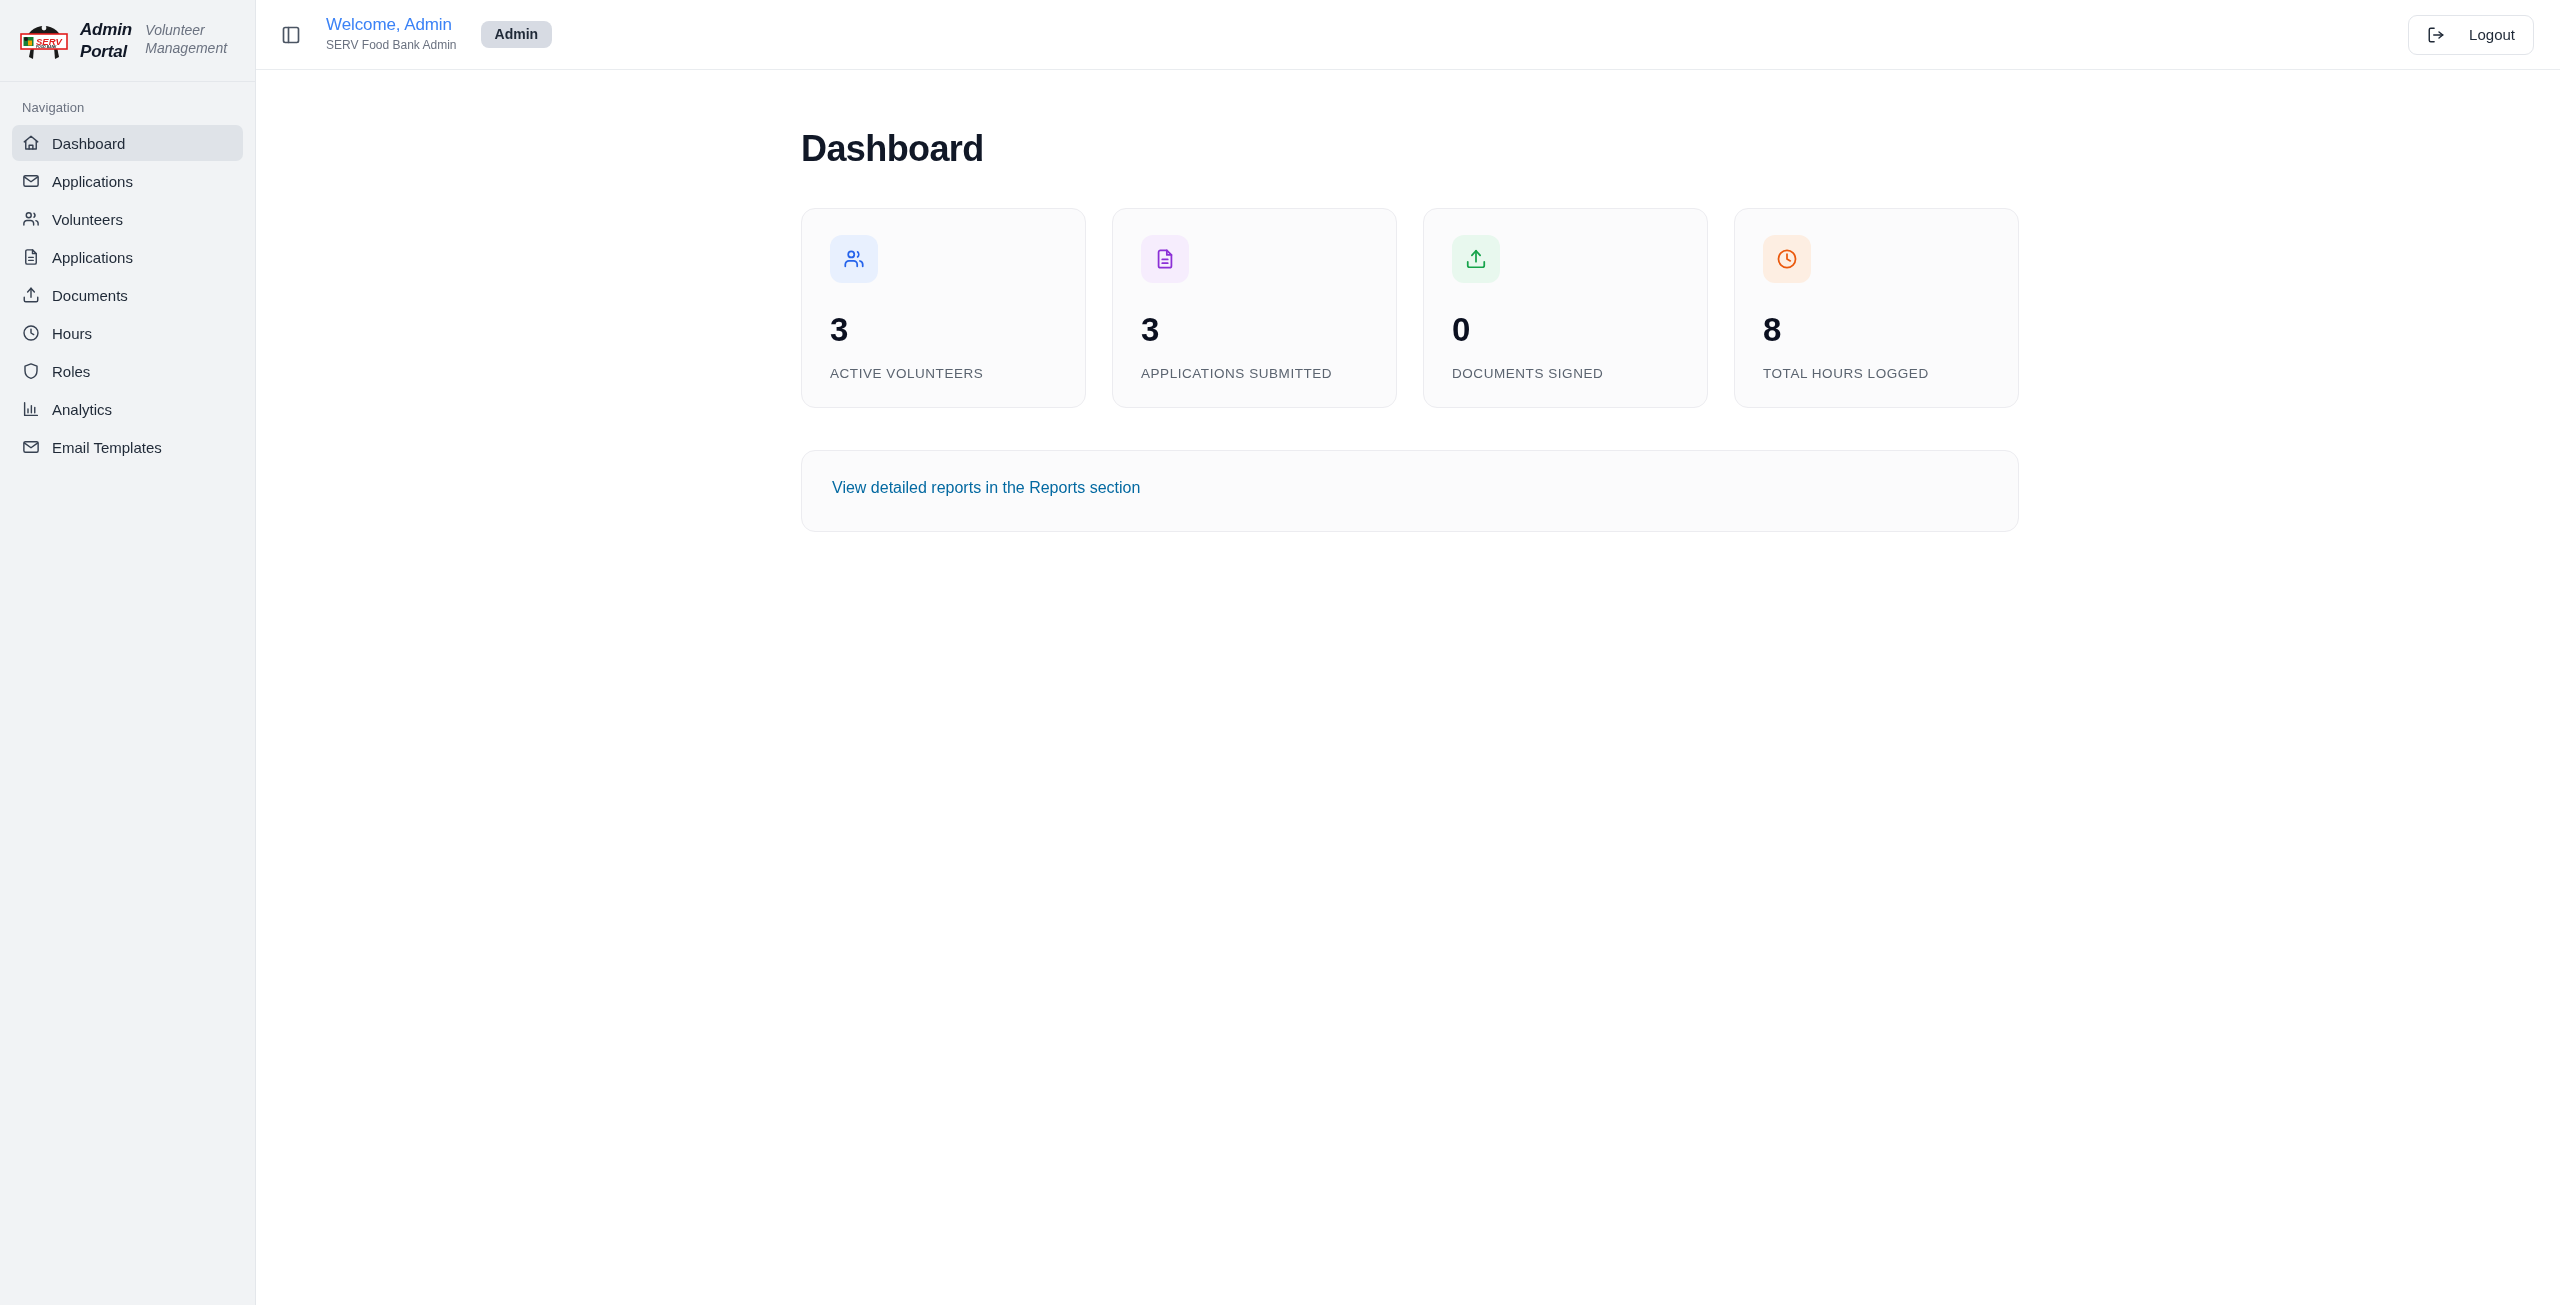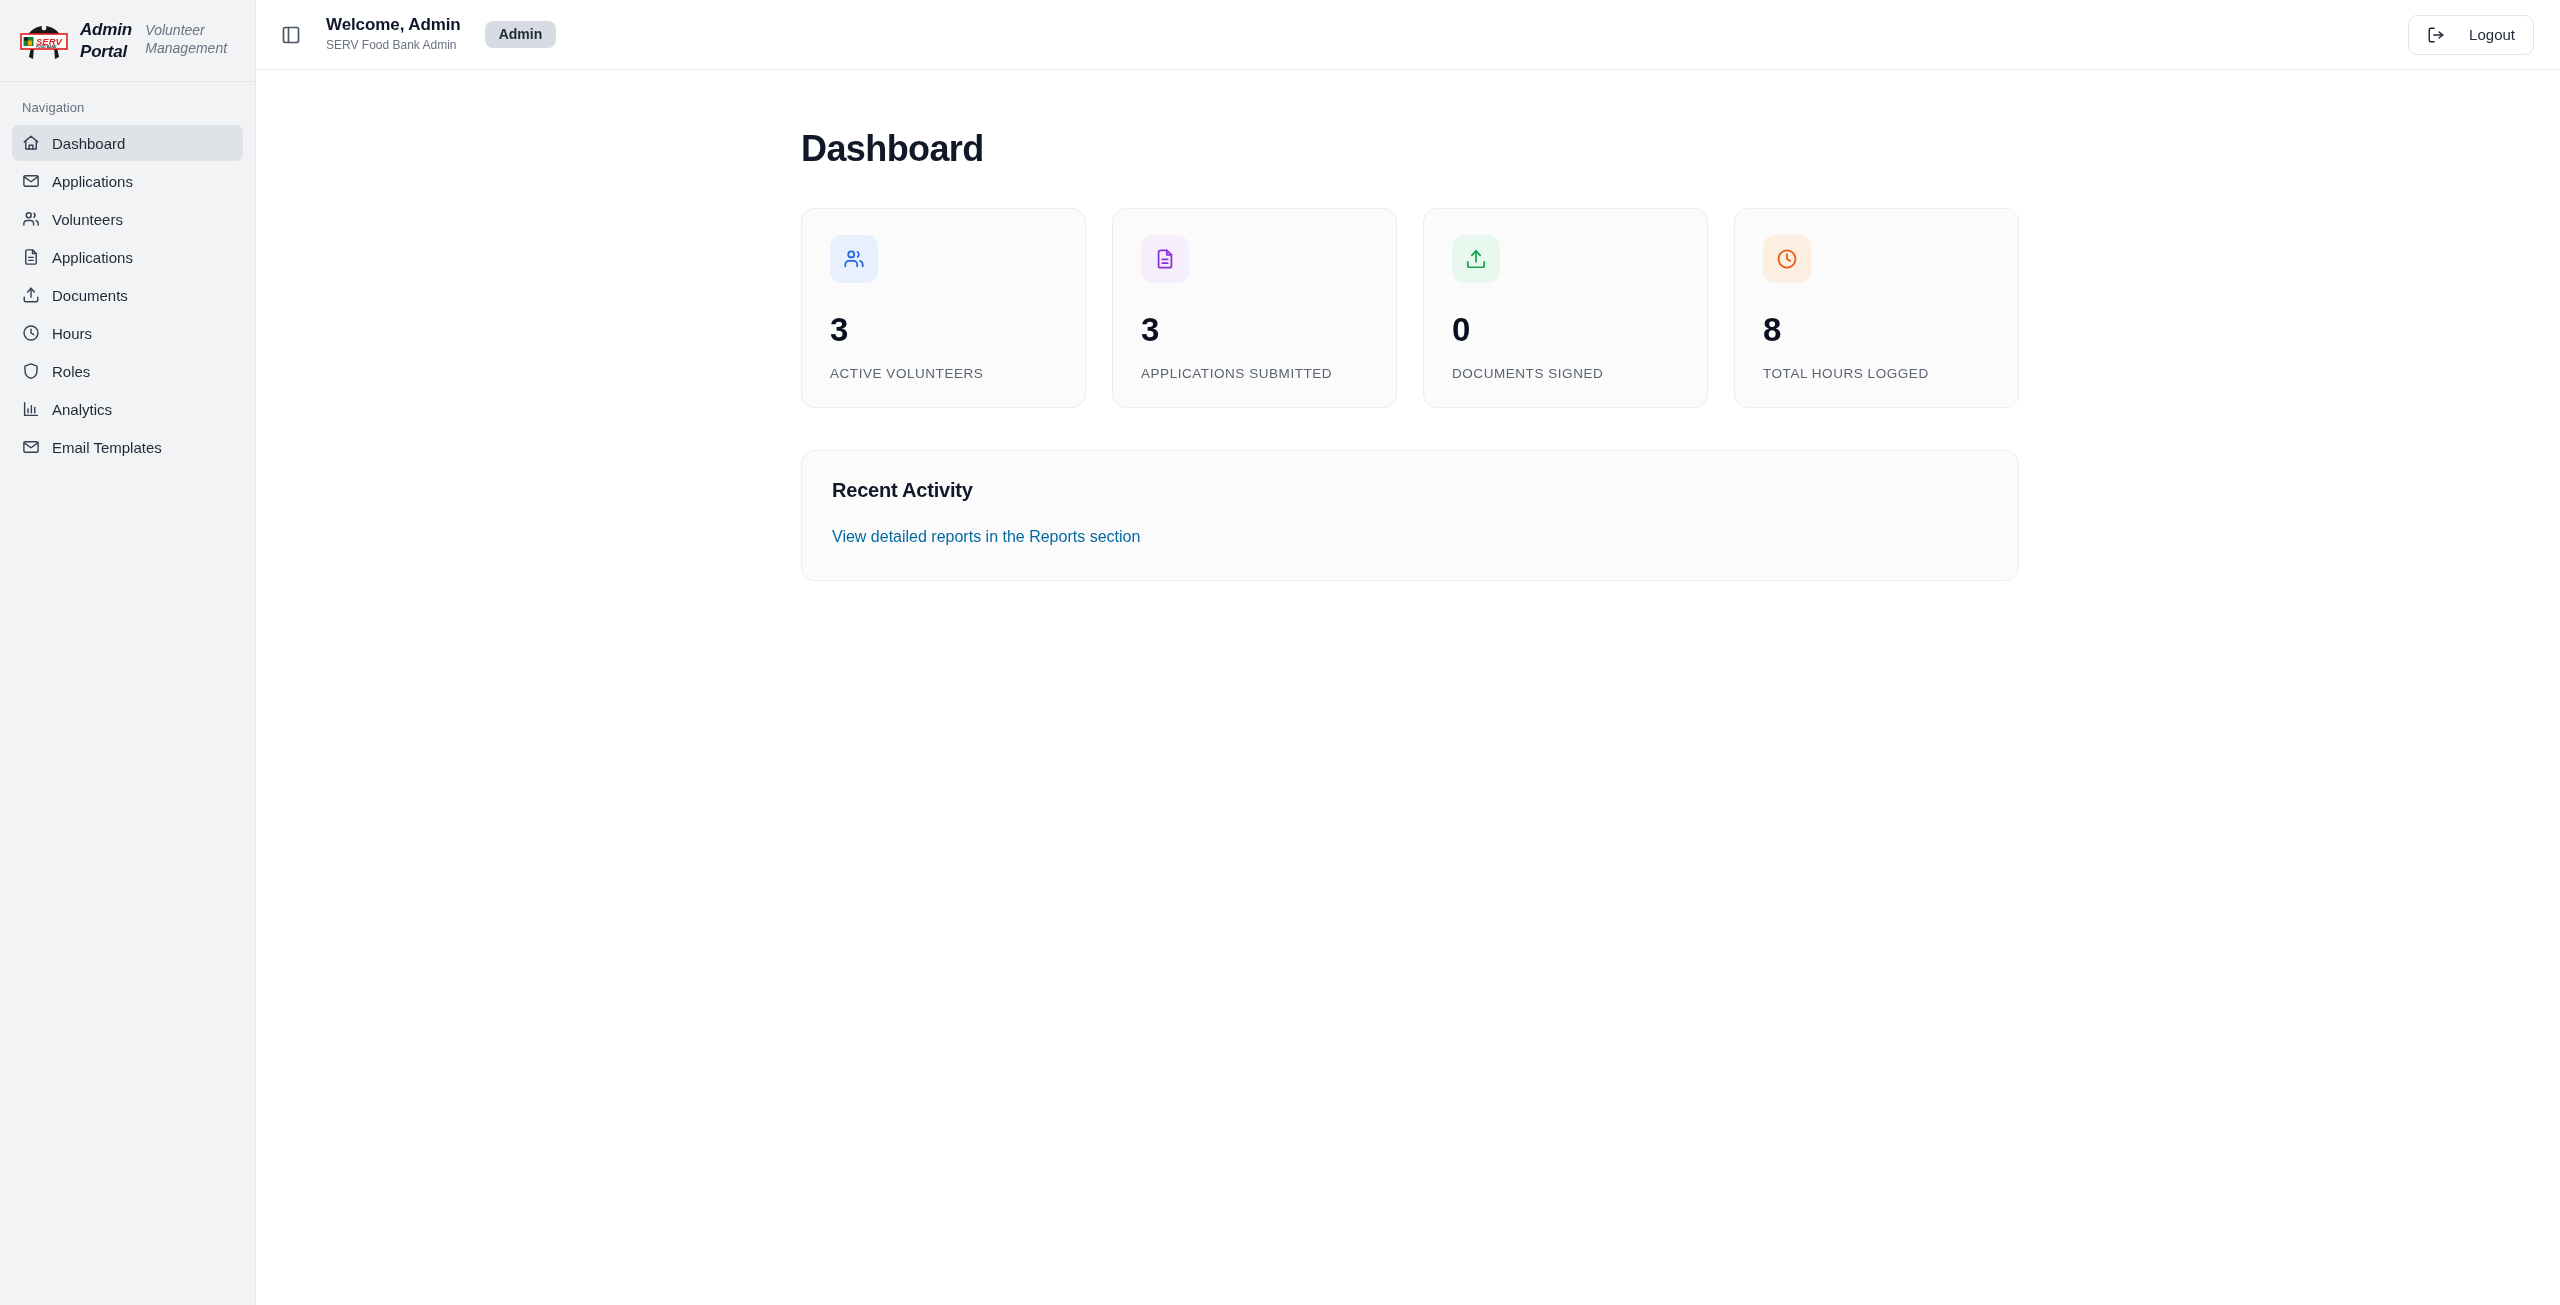--- a/index.html
+++ b/index.html
@@ -49,21 +49,21 @@
   
   .main { flex: 1 1 auto; display: flex; flex-direction: column; background: #ffffff; min-width: 0; }
   .topbar {
     height: 70px; flex: 0 0 70px;
     border-bottom: 1px solid #e9ecef;
     display: flex; align-items: center;
     padding: 0 26px 0 22px; background: #ffffff;
   }
   .panel-toggle { width: 26px; height: 26px; color: #4b5563; cursor: pointer; display: flex; align-items: center; justify-content: center; }
   .welcome-wrap { margin-left: 22px; display: flex; flex-direction: column; justify-content: center; }
-  .welcome-title { font-size: 17px; font-weight: 700; color: #0f172a; line-height: 1.2; letter-spacing: -0.1px; }
+  .welcome-title { font-size: 17px; font-weight: 400; color: #3b82f6; line-height: 1.2; letter-spacing: -0.1px; }
   .welcome-sub { font-size: 12px; color: #6b7280; line-height: 1.3; margin-top: 3px; }
   .role-badge {
     margin-left: 24px; background: #d7dbe3; color: #1f2937;
     font-size: 14px; font-weight: 700; border-radius: 8px;
     padding: 6px 14px; line-height: 1.1; align-self: center;
   }
   .spacer { flex: 1 1 auto; }
   .logout-btn {
     display: flex; align-items: center; gap: 24px;
     border: 1px solid #e2e5ea; background: #ffffff;
@@ -317,20 +317,19 @@
                   </svg>
               </span>
             </div>
             <div class="stat-value">8</div>
             <div class="stat-label">TOTAL HOURS LOGGED</div>
           </div>
 
         </div>
 
         <div class="activity-card">
-          <div class="activity-title">Recent Activity</div>
           <div class="activity-text">View detailed reports in the Reports section</div>
         </div>
 
       </div>
     </section>
   </div>
 </div>
 
 </body></html>

